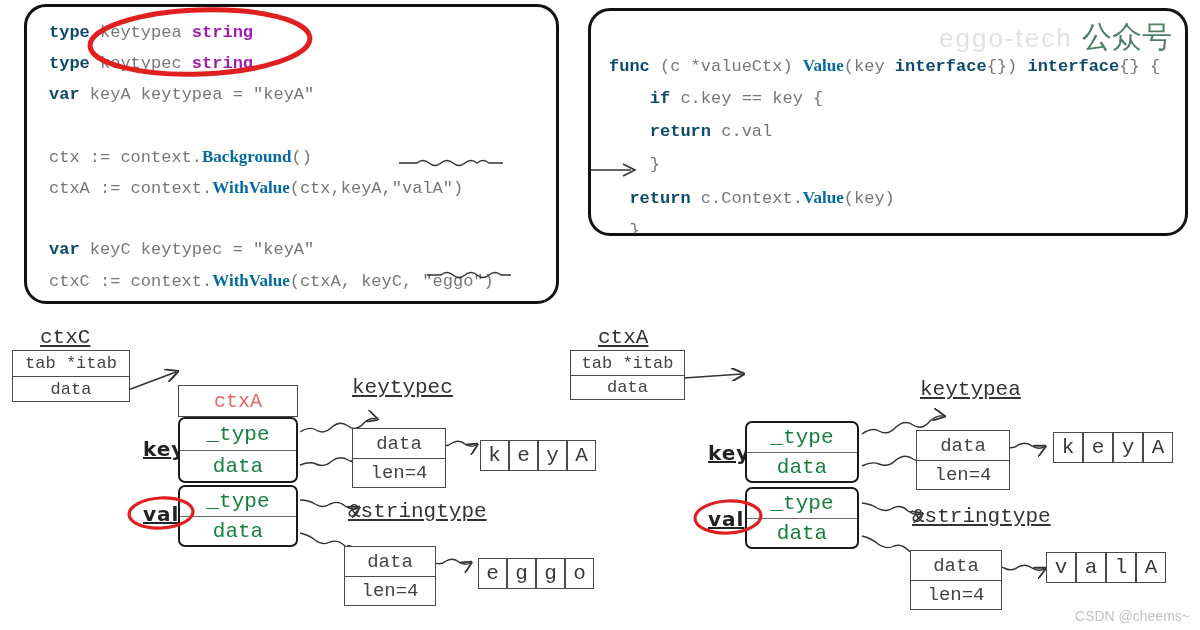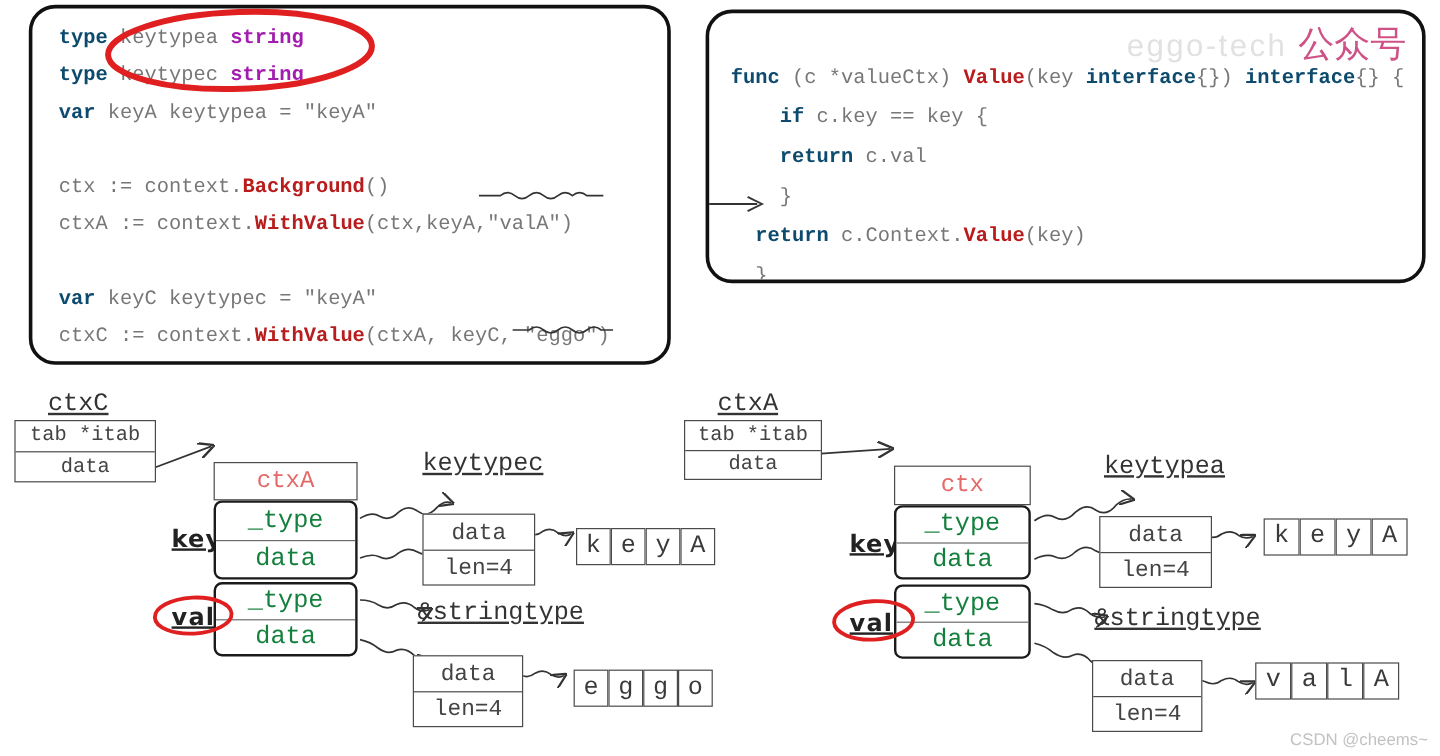--- a/index.html
+++ b/index.html
@@ -34,40 +34,40 @@
     white-space:pre;
   }
   #code-left .code-body{left:22px;top:10px;}
   #code-right .code-body{left:18px;top:38px;}
 
   .cline{height:31px;line-height:31px;white-space:pre;}
   #code-right .cline{height:33px;line-height:33px;}
 
   .kw{color:#0c4a6e;font-weight:bold;}          
   .ty{color:#a21caf;font-weight:bold;}          
-  .fn{color:#b91c1c;font-weight:bold;}                            
+  .fn{color:#0369a1;font-weight:bold;font-family:Liberation Serif, serif;}                            
   .pln{color:#777777;}
 
   
   .sq{position:absolute;height:10px;}
   .sq svg{display:block;}
 
   
   #return-arrow{position:absolute;left:-10px;top:152px;width:62px;height:14px;}
 
   
   #code-watermark{
     position:absolute;left:348px;top:6px;width:246px;height:46px;
     font-family:"Liberation Sans",sans-serif;
     font-size:26px;letter-spacing:2px;
     color:#d8d8d8;opacity:.75;
     white-space:nowrap;
     user-select:none;
   }
-  #code-watermark .cn{font-size:30px;letter-spacing:0px;color:#be185d;}
+  #code-watermark .cn{font-size:30px;letter-spacing:0px;color:#14532d;}
 
   
   .red-ellipse{position:absolute;}
   .red-ellipse svg{display:block;overflow:visible;}
 
   
   .dg-label{
     position:absolute;
     font-family:"Liberation Mono","DejaVu Sans Mono",monospace;
     font-size:19px;
@@ -284,21 +284,20 @@
       <div class="ch" style="width: 29px; height: 31px;">o</div>
     </div>
 
   <div class="dg-label big" style="left:598px;top:326px;">ctxA</div>
 
   <div class="box iface" id="right-iface" style="left:570px;top:350px;width:115px;height:50px;">
       <div class="cell" style="height: 50%;">tab *itab</div>
       <div class="cell" style="height: 50%;">data</div>
     </div>
 
-  <div class="ctxhead" id="right-ctxhead" style="left:745px;top:388px;width:114px;height:33px;">ctx</div>
 
   <div class="dg-label hand" style="left:708px;top:441px;">key</div>
   <div class="struct" id="right-key-struct" style="left:745px;top:421px;width:114px;height:62px;">
       <div class="cell" style="height: 50%;">_type</div>
       <div class="cell" style="height: 50%;">data</div>
     </div>
 
   <div class="dg-label hand" style="left:708px;top:507px;">val</div>
   <div class="struct" id="right-val-struct" style="left:745px;top:487px;width:114px;height:62px;">
       <div class="cell" style="height: 50%;">_type</div>

